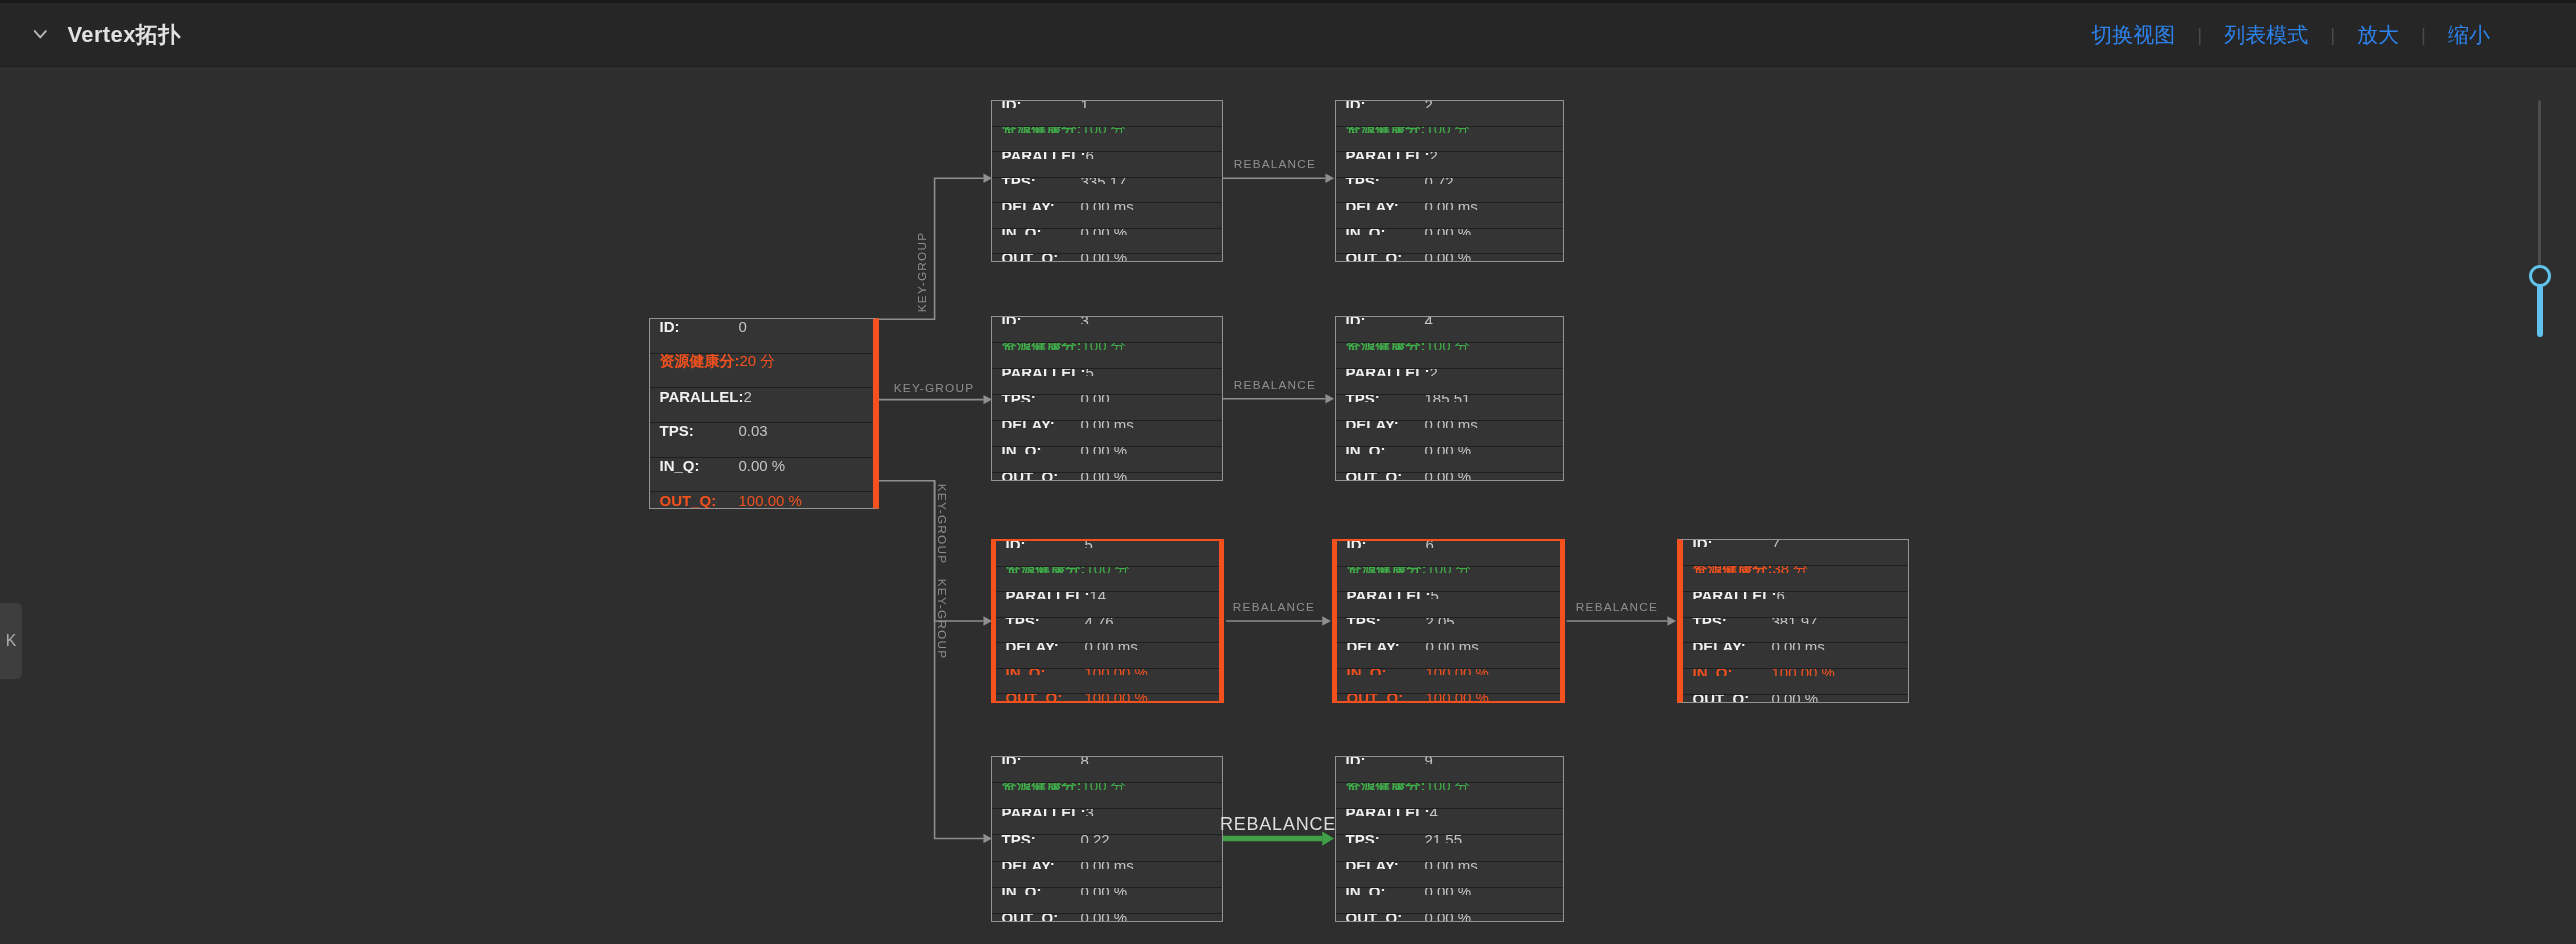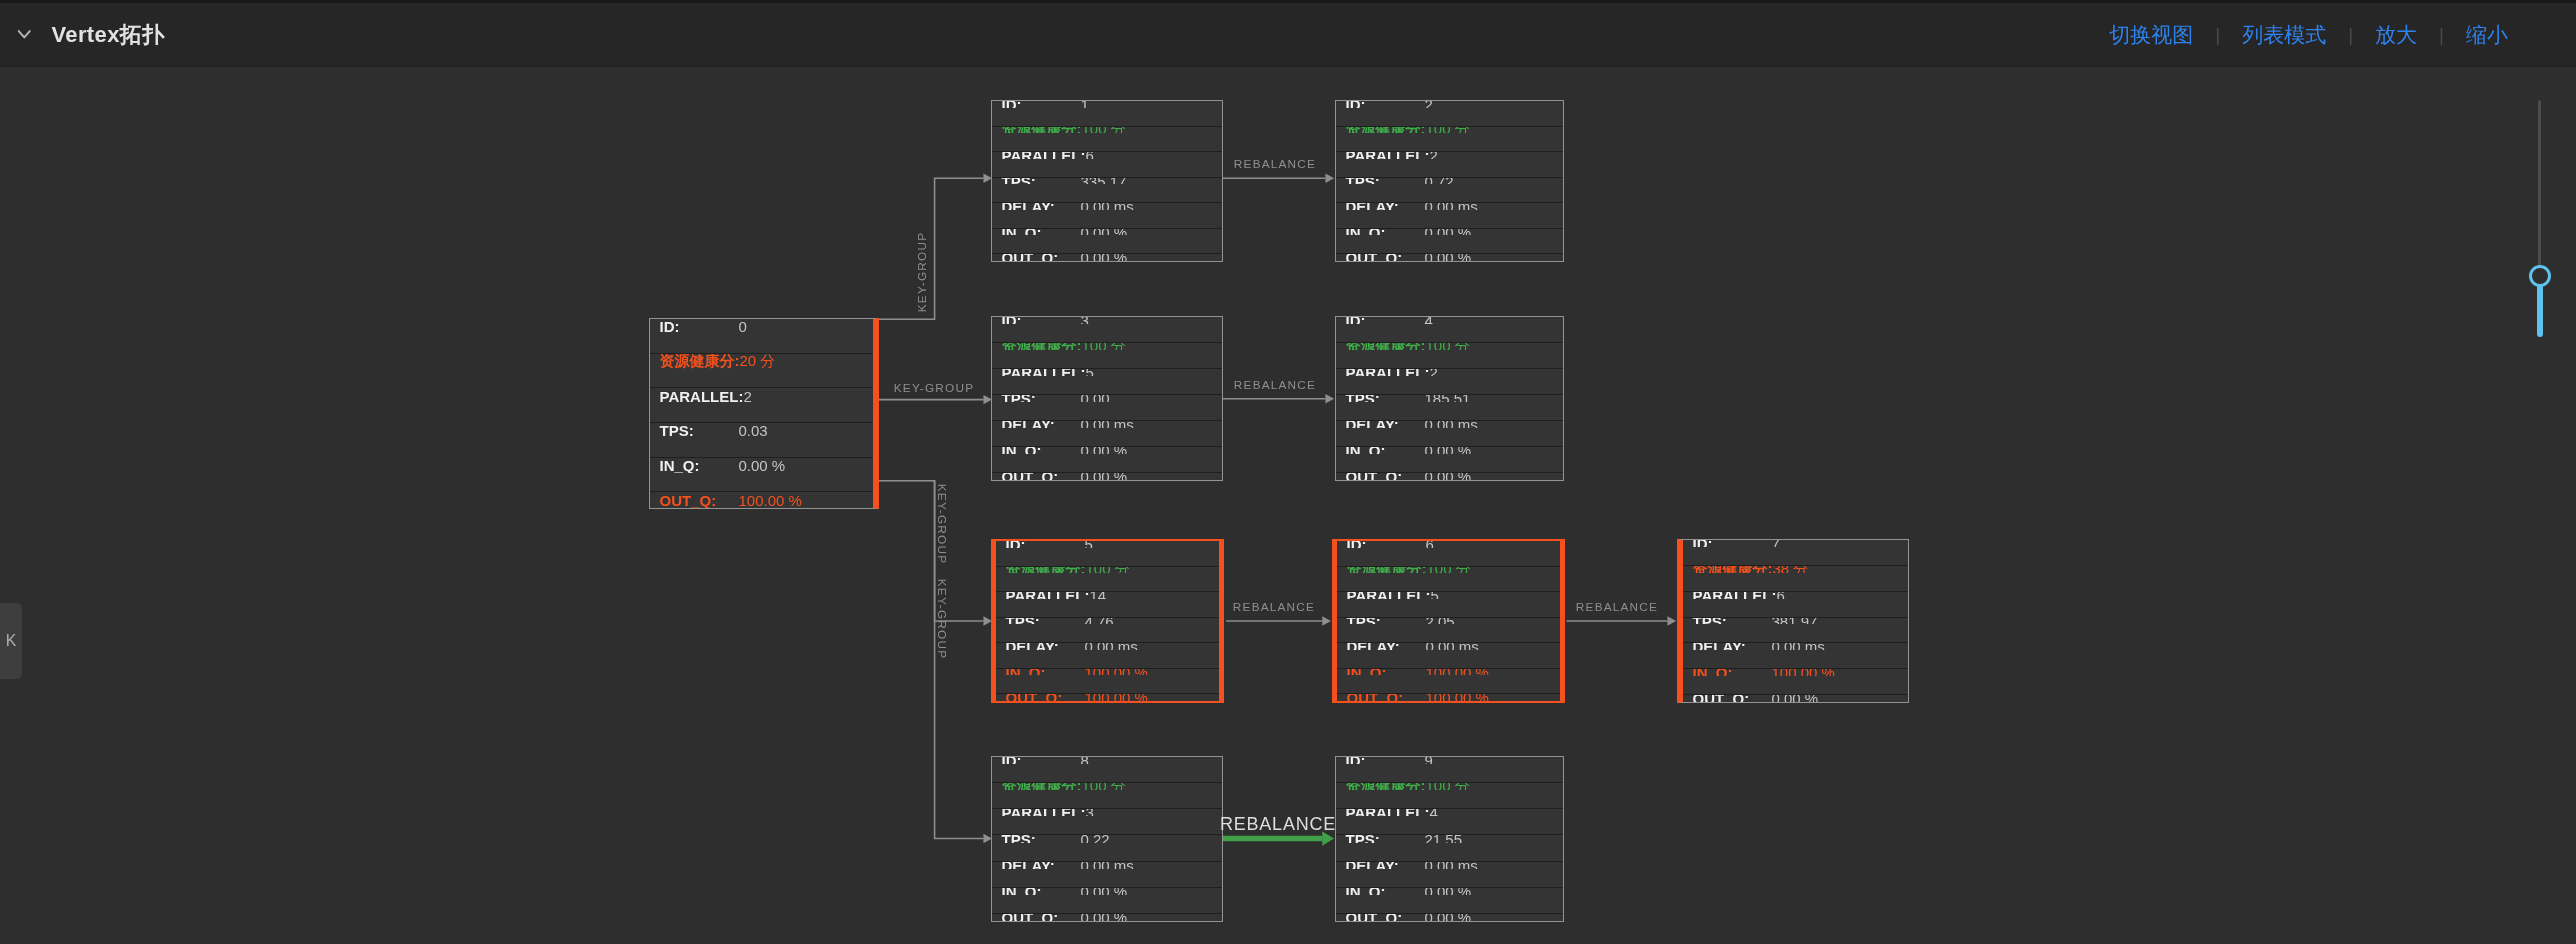--- a/index.html
+++ b/index.html
@@ -3,24 +3,24 @@
 <meta charset="utf-8">
 <style>
   * { margin:0; padding:0; box-sizing:border-box; }
   html,body { width:2576px; height:945px; overflow:hidden; background:#2d2d2d;
               font-family:"Liberation Sans","DejaVu Sans",sans-serif; }
 
   
   .hdr { position:absolute; top:0; left:0; width:2576px; height:67px;
          background:#262626; border-top:3.9px solid #191919; border-bottom:0.8px solid #1e1e1e;
          display:flex; align-items:center; justify-content:space-between; }
-  .hdr-left { display:flex; align-items:center; gap:15.8px; padding-left:12px; }
+  .hdr-left { display:flex; align-items:center; gap:15.8px; padding-left:28px; }
   .chev { width:23.6px; height:23.6px; display:flex; align-items:center; justify-content:center; cursor:pointer; }
   .title { font-size:22px; font-weight:700; color:#e2e2e2; letter-spacing:0.4px; }
-  .toolbar { display:flex; align-items:center; gap:22px; padding-right:68px; }
+  .toolbar { display:flex; align-items:center; gap:22px; padding-right:86px; }
   .tb-btn { font-size:21px; color:#2d83ee; cursor:pointer; text-decoration:none; white-space:nowrap; }
   .tb-sep { color:#4a4a4a; font-size:19px; }
 
   
   .canvas { position:absolute; top:67px; left:0; width:2576px; height:878px; background:#2e2e2e; }
   #edge-svg { position:absolute; top:0; left:0; width:100%; height:100%; pointer-events:none; }
   .edge { fill:none; stroke:#8f8f8f; stroke-width:2; }
   .edge.green { stroke:#3fa047; stroke-width:7; }
   .arrow { fill:#8f8f8f; }
   .arrow.green { fill:#3fa047; }

